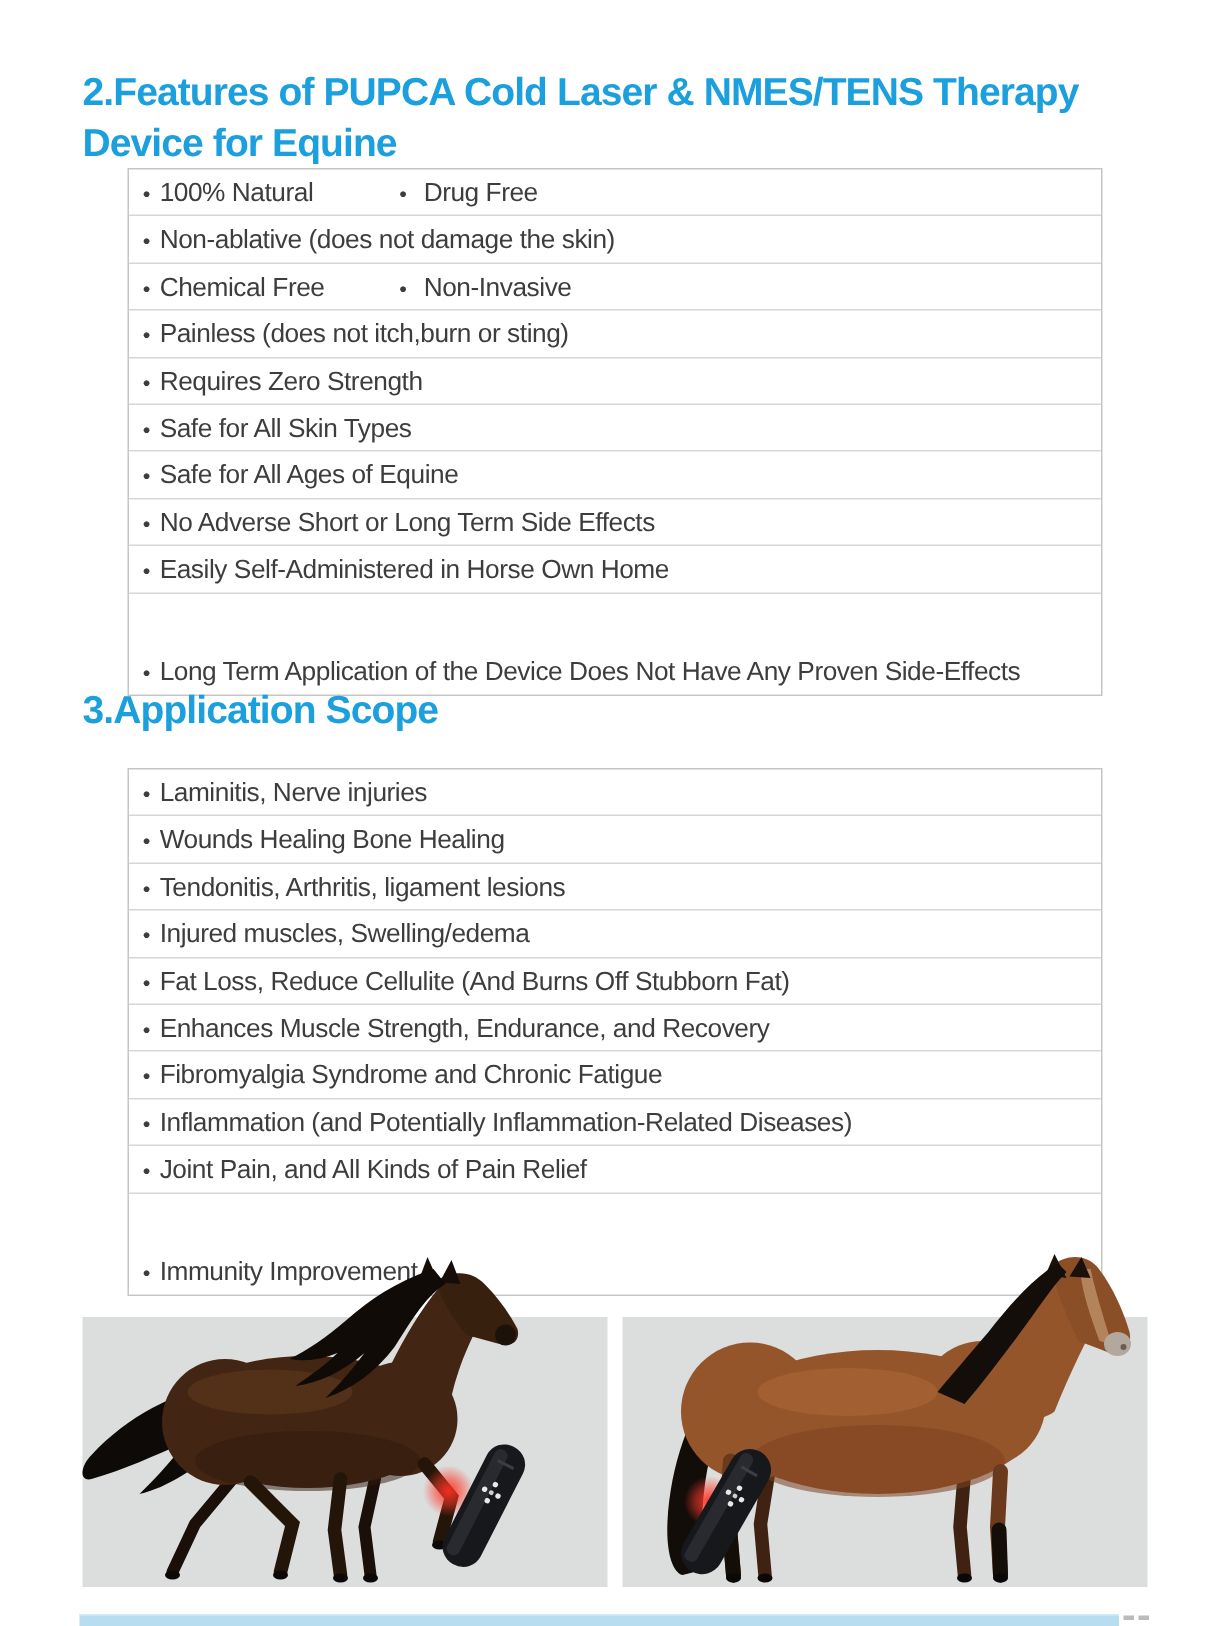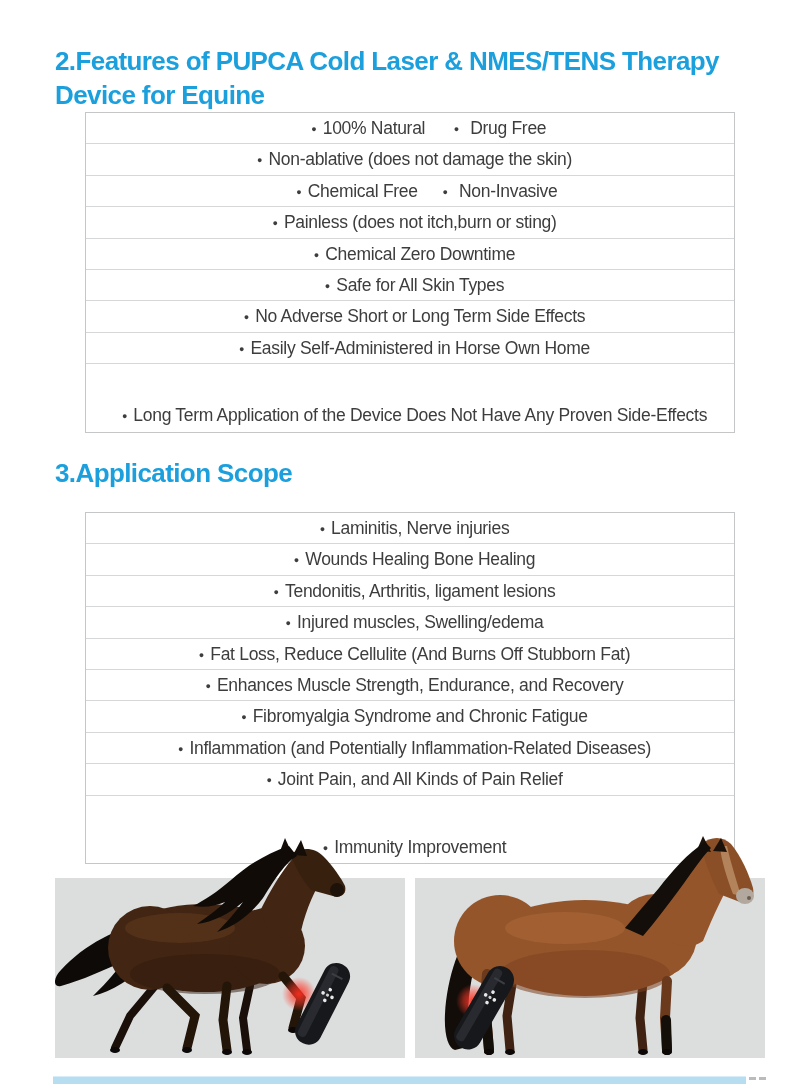--- a/index.html
+++ b/index.html
@@ -23,21 +23,21 @@
   .heading-2{top:44px;}
   .heading-3{top:456px;}
   .tbl{
     position:absolute;left:85px;width:650px;background:#fff;
     border:1px solid var(--tbl-border);
   }
   .tbl-features{top:112px;}
   .tbl-applications{top:512px;}
   .t-row{
     height:31.4px;line-height:31.4px;border-bottom:1px solid var(--row-divider);
-    padding-left:9px;white-space:nowrap;overflow:hidden;text-align:center;
+    padding-left:9px;white-space:nowrap;overflow:hidden;
   }
   .t-row:last-child{border-bottom:none;margin-top:36px;}
   .t-cell.col1.multi{display:inline-block;width:171px;}
   .bullet{display:inline-block;font-size:9px;vertical-align:2px;margin-right:6px;color:var(--text);}
   .t-cell.col2 .bullet{margin-right:11px;}
   .t-text{font-size:17.5px;color:var(--text);letter-spacing:-0.3px;}
   .photo{position:absolute;top:878px;width:350px;height:180px;}
   .photo-left{left:55px;}
   .photo-right{left:415px;}
   .photo-bg{position:absolute;left:0;top:0;width:100%;height:100%;background:var(--photo-bg);}
@@ -56,22 +56,23 @@
 <div class="heading heading-2">
   <div>2.Features of PUPCA Cold Laser &amp; NMES/TENS Therapy</div>
   <div>Device for Equine</div>
 </div>
 
 <div class="tbl tbl-features">
     <div class="t-row"><span class="t-cell col1 multi"><span class="bullet">●</span><span class="t-text">100% Natural</span></span><span class="t-cell col2 multi"><span class="bullet">●</span><span class="t-text">Drug Free</span></span></div>
     <div class="t-row"><span class="t-cell col1"><span class="bullet">●</span><span class="t-text">Non-ablative (does not damage the skin)</span></span></div>
     <div class="t-row"><span class="t-cell col1 multi"><span class="bullet">●</span><span class="t-text">Chemical Free</span></span><span class="t-cell col2 multi"><span class="bullet">●</span><span class="t-text">Non-Invasive</span></span></div>
     <div class="t-row"><span class="t-cell col1"><span class="bullet">●</span><span class="t-text">Painless (does not itch,burn or sting)</span></span></div>
-    <div class="t-row"><span class="t-cell col1"><span class="bullet">●</span><span class="t-text">Chemical Zero Downtime</span></span></div>
+    <div class="t-row"><span class="t-cell col1"><span class="bullet">●</span><span class="t-text">Requires Zero Strength</span></span></div>
     <div class="t-row"><span class="t-cell col1"><span class="bullet">●</span><span class="t-text">Safe for All Skin Types</span></span></div>
+    <div class="t-row"><span class="t-cell col1"><span class="bullet">●</span><span class="t-text">Safe for All Ages of Equine</span></span></div>
     <div class="t-row"><span class="t-cell col1"><span class="bullet">●</span><span class="t-text">No Adverse Short or Long Term Side Effects</span></span></div>
     <div class="t-row"><span class="t-cell col1"><span class="bullet">●</span><span class="t-text">Easily Self-Administered in Horse Own Home</span></span></div>
     <div class="t-row"><span class="t-cell col1"><span class="bullet">●</span><span class="t-text">Long Term Application of the Device Does Not Have Any Proven Side-Effects</span></span></div>
   </div>
 
 <div class="heading heading-3">3.Application Scope</div>
 
 <div class="tbl tbl-applications">
     <div class="t-row"><span class="t-cell col1"><span class="bullet">●</span><span class="t-text">Laminitis, Nerve injuries</span></span></div>
     <div class="t-row"><span class="t-cell col1"><span class="bullet">●</span><span class="t-text">Wounds Healing Bone Healing</span></span></div>

